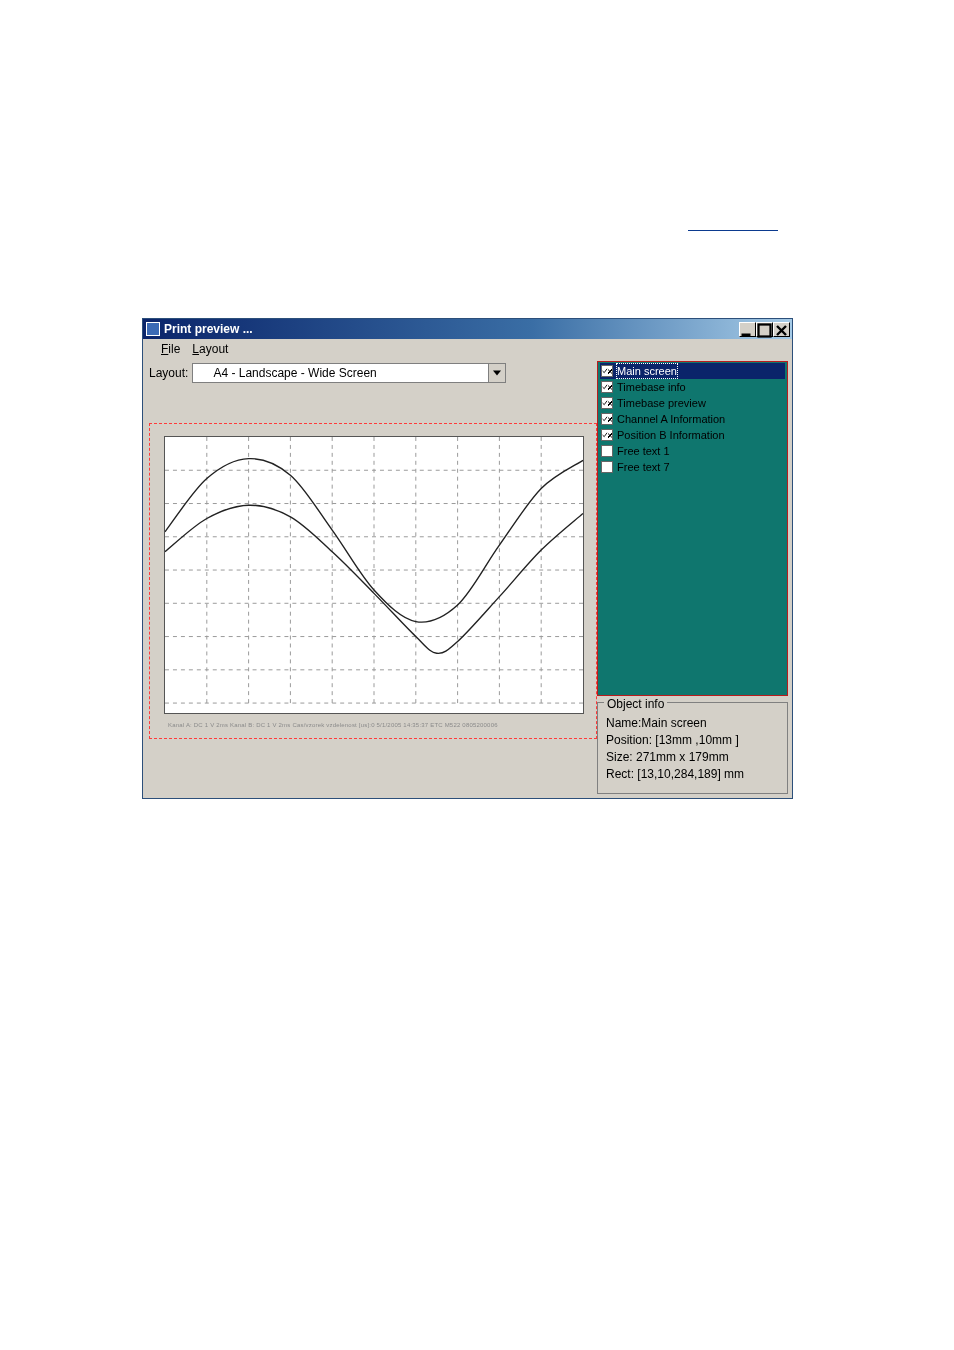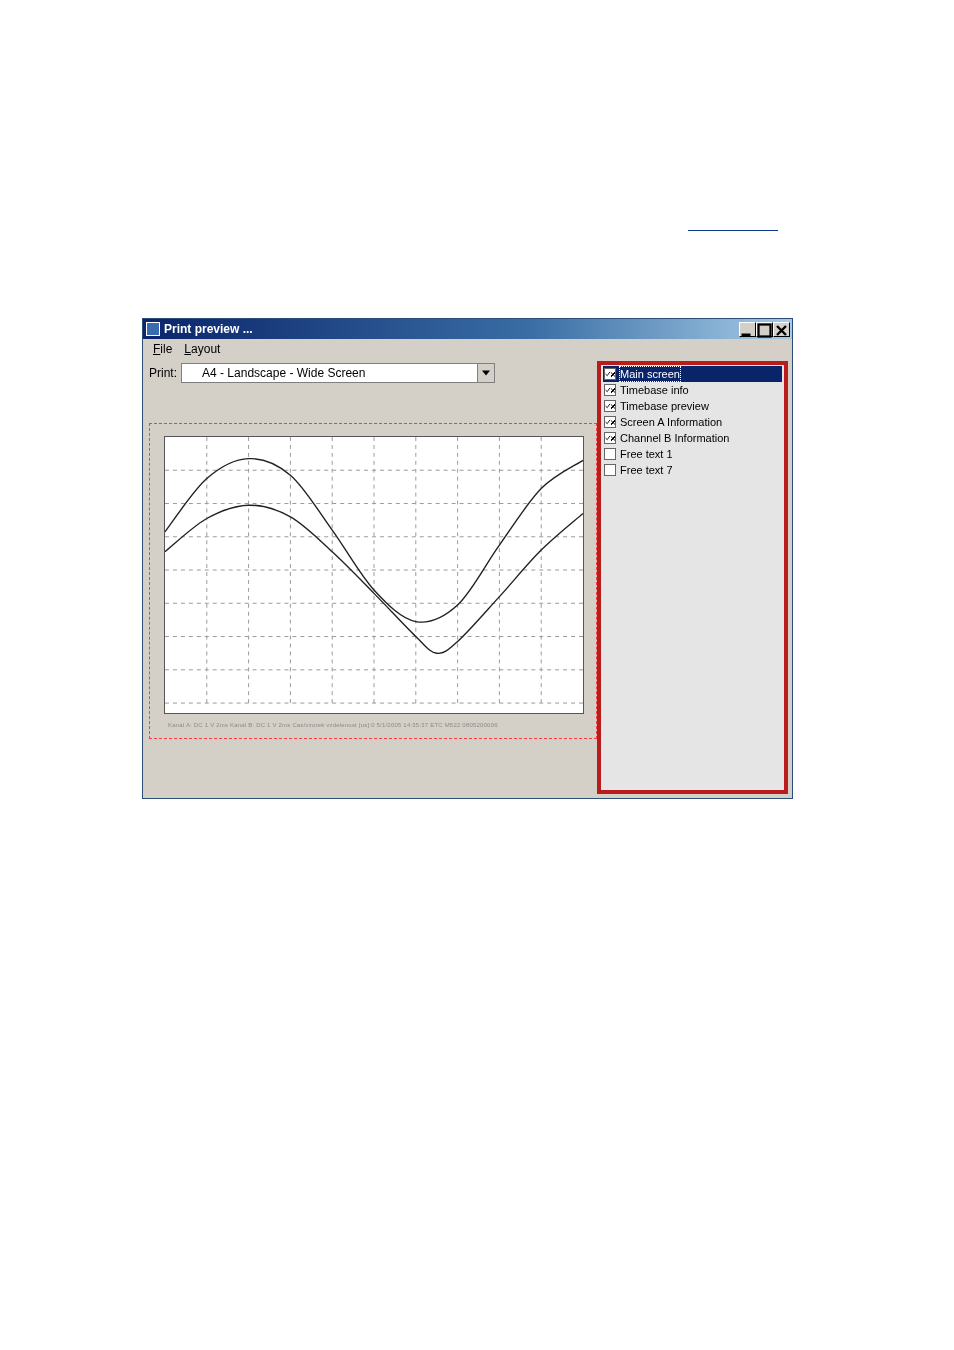--- a/index.html
+++ b/index.html
@@ -71,21 +71,21 @@
     font-family: "Marlett","Arial",sans-serif;
   }
   .wbtn svg { display:block; margin:auto; }
 
   .menubar {
     height: 20px;
     background: #d4d0c8;
     display: flex;
     align-items: center;
     gap: 4px;
-    padding: 0 6px;
+    padding: 0 14px;
     border-bottom: 0px solid #808080;
     flex: 0 0 auto;
   }
   .menubar .menuitem { padding: 1px 4px; }
   .menubar .menuitem u { text-decoration: underline; }
 
   .client {
     flex: 1 1 auto;
     display: flex;
     background: #d4d0c8;
@@ -163,22 +163,22 @@
   }
   .sidepane {
     width: 195px;
     flex: 0 0 195px;
     display:flex; flex-direction:column;
     gap: 6px;
     padding: 2px 4px 4px 0;
     box-sizing: border-box;
   }
   .checklist {
-    background: #e5e5e5;
-    border: 4px solid #b91c1c;
+    background: #0f766e;
+    border: 1px solid #b91c1c;
     min-height: 200px;
     flex: 1 1 auto;
     padding: 1px 2px;
     box-sizing: border-box;
     font-size: 11px;
     line-height: 16px;
   }
   .checkrow {
     display:flex; align-items:center; gap:3px;
     padding: 0 1px;
@@ -258,21 +258,21 @@
     </div>
 
     <div class="menubar">
       <div class="menuitem"><u>F</u><span>ile</span></div>
       <div class="menuitem"><u>L</u>ayout</div>
     </div>
 
     <div class="client">
       <div class="leftpane">
         <div class="layoutrow">
-          <label>Print:</label>
+          <label>Layout:</label>
           <div class="combo">
             <div class="combo-text">A4 - Landscape - Wide Screen</div>
             <div class="combo-btn">
               <svg viewBox="0 0 10 6">
                   <path d="M0 0 L10 0 L5 6 Z" fill="#000"></path>
                 </svg>
             </div>
           </div>
         </div>
 
@@ -335,36 +335,43 @@
                 </svg>
               </div>
               <span class="lbl">Timebase preview</span>
             </div>
             <div class="checkrow">
               <div class="cb checked">
                 <svg viewBox="0 0 10 10">
                   <path d="M1 5 L4 8 L9 1" stroke="#000" stroke-width="1.6" fill="none"></path>
                 </svg>
               </div>
-              <span class="lbl">Screen A Information</span>
-            </div>
-            <div class="checkrow">
-              <div class="cb checked">
-                <svg viewBox="0 0 10 10">
-                  <path d="M1 5 L4 8 L9 1" stroke="#000" stroke-width="1.6" fill="none"></path>
-                </svg>
-              </div>
-              <span class="lbl">Channel B Information</span>
+              <span class="lbl">Channel A Information</span>
+            </div>
+            <div class="checkrow">
+              <div class="cb checked">
+                <svg viewBox="0 0 10 10">
+                  <path d="M1 5 L4 8 L9 1" stroke="#000" stroke-width="1.6" fill="none"></path>
+                </svg>
+              </div>
+              <span class="lbl">Position B Information</span>
             </div>
             <div class="checkrow">
               <div class="cb"></div>
               <span class="lbl">Free text 1</span>
             </div>
             <div class="checkrow">
               <div class="cb"></div>
               <span class="lbl">Free text 7</span>
             </div>
           </div>
 
+        <div class="groupbox">
+          <div class="legend">Object info</div>
+          <div>Name:Main screen</div>
+          <div>Position:  [13mm ,10mm ]</div>
+          <div>Size:   271mm x 179mm</div>
+          <div>Rect:  [13,10,284,189] mm</div>
+        </div>
       </div>
     </div>
   </div>
 </div>
 
 </body></html>

